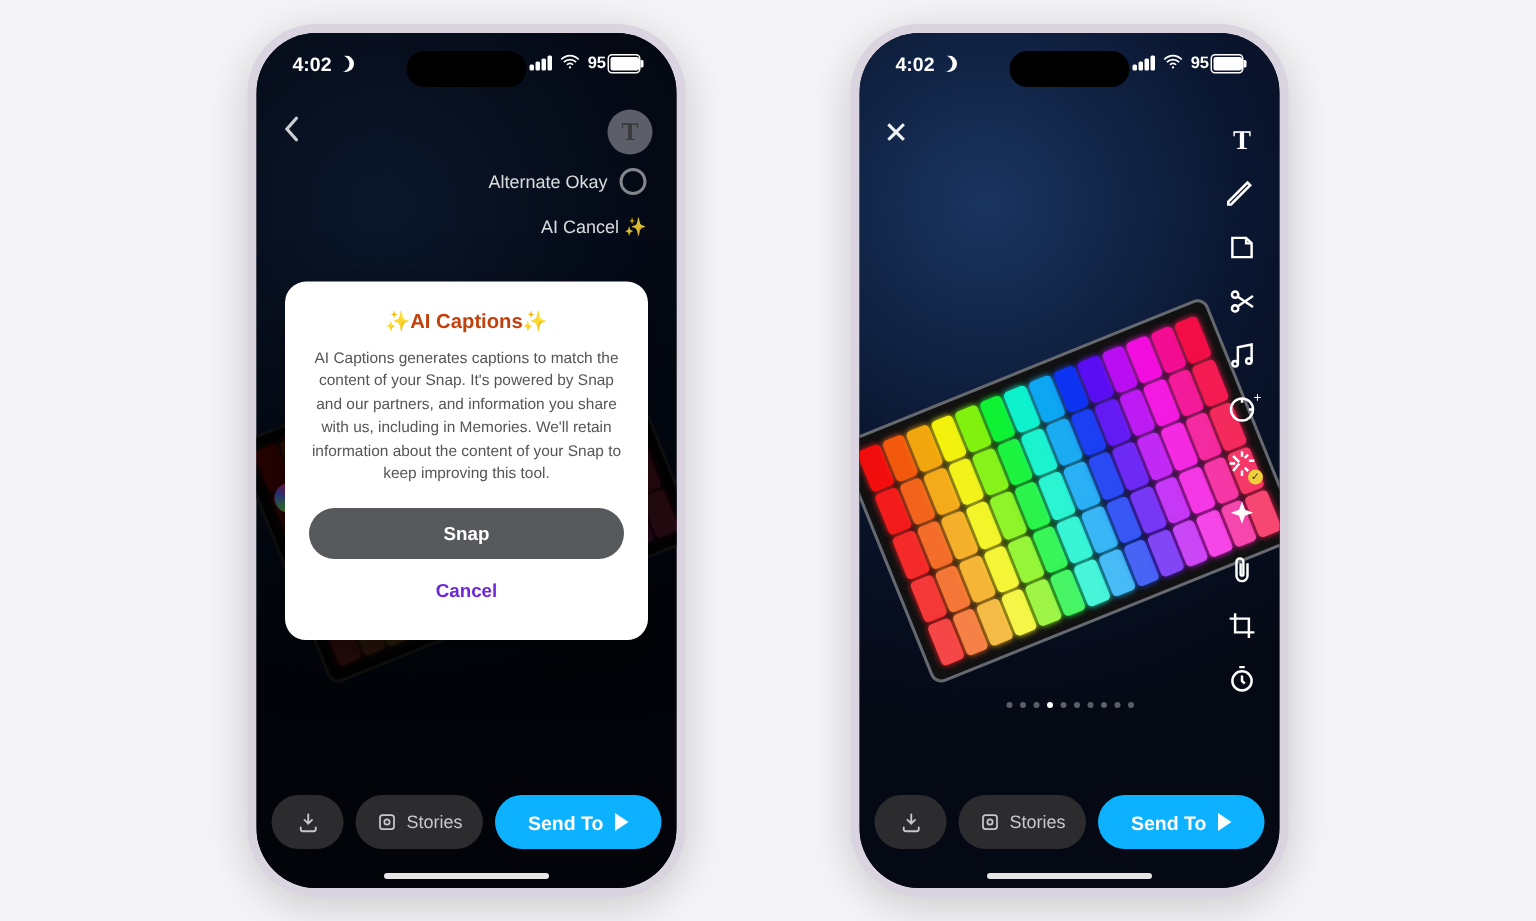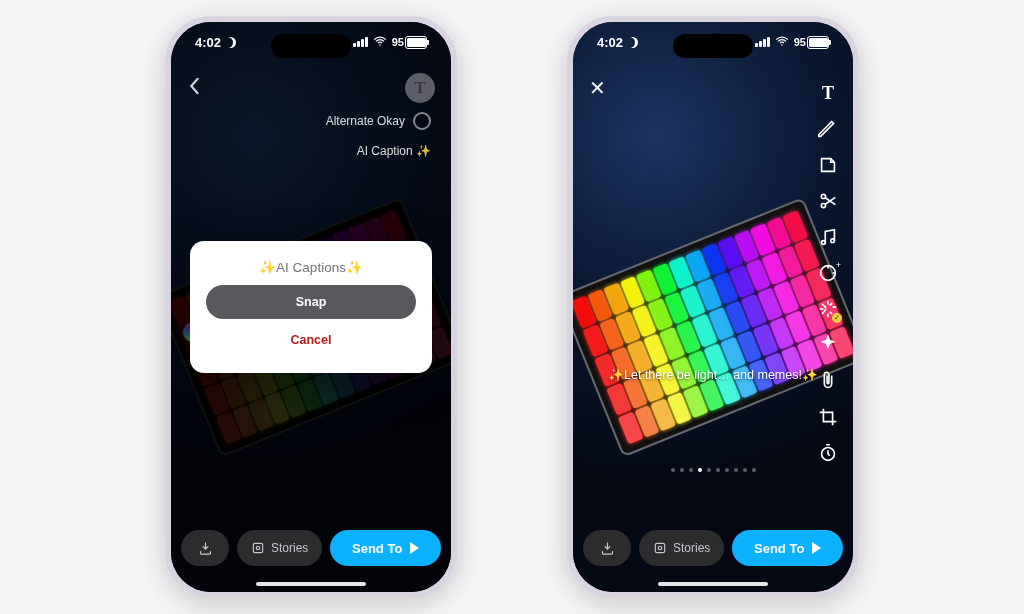--- a/index.html
+++ b/index.html
@@ -57,25 +57,25 @@
   .send-arrow{width:0;height:0;border-top:6px solid transparent;border-bottom:6px solid transparent;border-left:9px solid #fff}
   .stories svg{width:14px;height:14px}
   .dl-ic svg{width:15px;height:15px}
 
   .home-ind{position:absolute;bottom:6px;left:50%;transform:translateX(-50%);width:110px;height:4px;border-radius:3px;background:#fff;z-index:40;opacity:.9}
 
   .side-chip{position:absolute;left:12px;top:300px;width:20px;height:20px;border-radius:50%;background:conic-gradient(#e26 0deg,#f93 72deg,#ed3 144deg,#3c6 216deg,#36e 288deg,#e26 360deg);opacity:.55;z-index:12}
   .abc-chip{position:absolute;right:22px;top:300px;color:#bbb;font-size:11px;z-index:12;opacity:.7}
 
   .modal{position:absolute;left:50%;top:50%;transform:translate(-50%,-50%);width:210px;background:#fff;border-radius:14px;padding:18px 16px 12px;z-index:40;text-align:center;box-shadow:0 12px 40px rgba(0,0,0,.35)}
-  .modal h3{margin:0 0 10px;font-size:13.5px;font-weight:400;color:#737373}
+  .modal h3{margin:0 0 10px;font-size:13.5px;font-weight:700;color:#c2410c}
   .modal p{margin:0 0 14px;font-size:10.3px;line-height:1.5;color:#555}
   .modal .btn{height:34px;border-radius:18px;display:flex;align-items:center;justify-content:center;font-size:12.5px;font-weight:600;margin-bottom:4px}
   .modal .primary{background:#57595c;color:#fff}
-  .modal .secondary{color:#b91c1c;background:transparent}
+  .modal .secondary{color:#6d28d9;background:transparent}
 </style>
 </head>
 <body>
 
 <div class="stage">
 
   <div class="phone">
     <div class="phone-inner">
       <div class="island"></div>
 
@@ -192,29 +192,30 @@
               </svg></span>
           <span class="circ-btn">T</span>
         </div>
 
         <div class="menu-items">
           <div class="row">
             <span>Alternate Okay</span>
             <span class="dot"></span>
           </div>
           <div class="row">
-            <span>AI Caption ✨</span>
+            <span>AI Cancel ✨</span>
           </div>
         </div>
 
         <div class="side-chip"></div>
         <div class="abc-chip">Abc</div>
 
         <div class="modal">
           <h3>✨AI Captions✨</h3>
+          <p>AI Captions generates captions to match the content of your Snap. It's powered by Snap and our partners, and information you share with us, including in Memories. We'll retain information about the content of your Snap to keep improving this tool.</p>
           <div class="btn primary">Snap</div>
           <div class="btn secondary">Cancel</div>
         </div>
 
         <div class="bottom-bar">
           <div class="rnd-btn icon-only dl-ic">
               <svg viewBox="0 0 24 24">
                 <path d="M12 3v10m0 0 4-4m-4 4-4-4" stroke="#c7c7cc" stroke-width="2" fill="none" stroke-linecap="round"></path>
                 <path d="M4 17v2a2 2 0 0 0 2 2h12a2 2 0 0 0 2-2v-2" stroke="#c7c7cc" stroke-width="2" fill="none" stroke-linecap="round"></path>
               </svg>
@@ -408,21 +409,20 @@
               </svg>
             </div>
           <div class="ic">
               <svg viewBox="0 0 24 24">
                 <circle cx="12" cy="13" r="7"></circle>
                 <path d="M12 9v4l2 2M10 3h4"></path>
               </svg>
             </div>
         </div>
 
-        <div class="caption-text">✨Let there be light… and memes!✨</div>
 
         <div class="pager">
           <i></i>
             <i></i>
             <i></i>
             <i class="on"></i>
             <i></i>
             <i></i>
             <i></i>
             <i></i>

